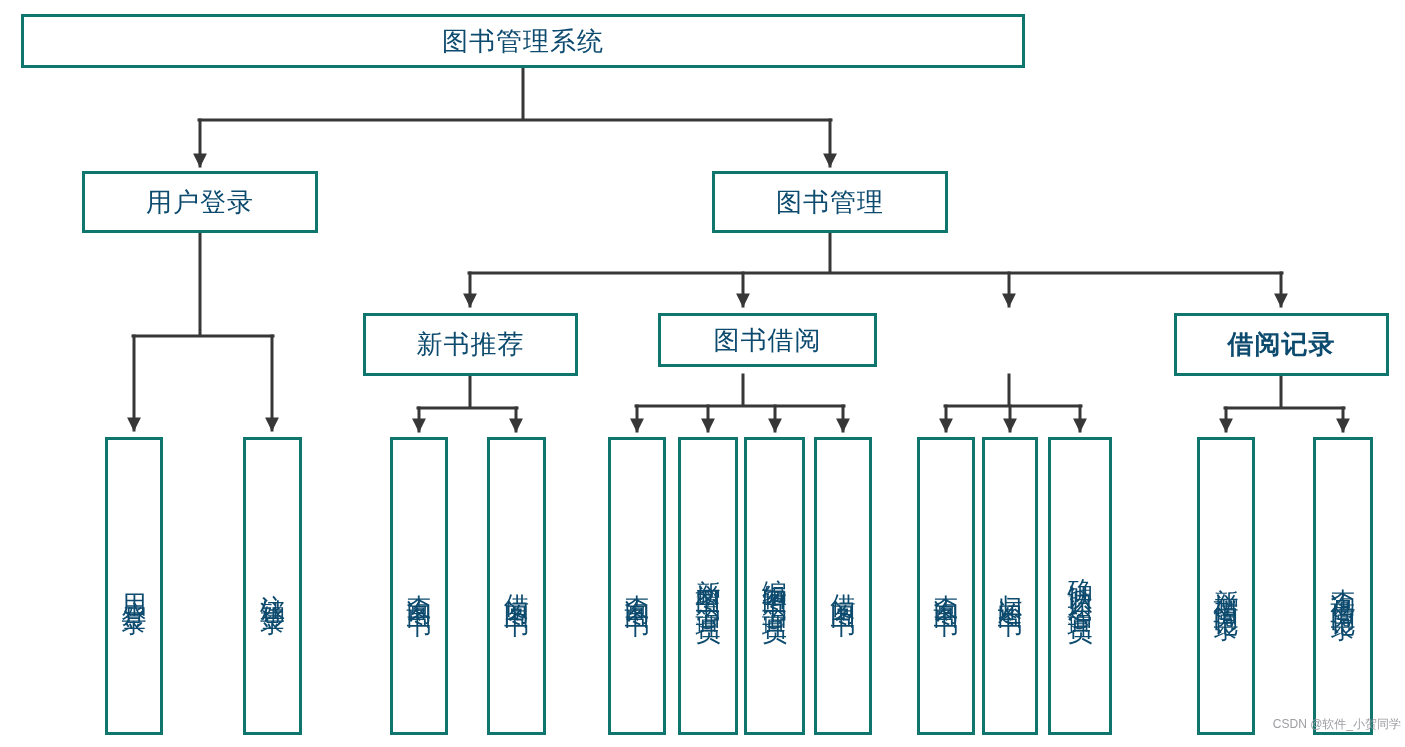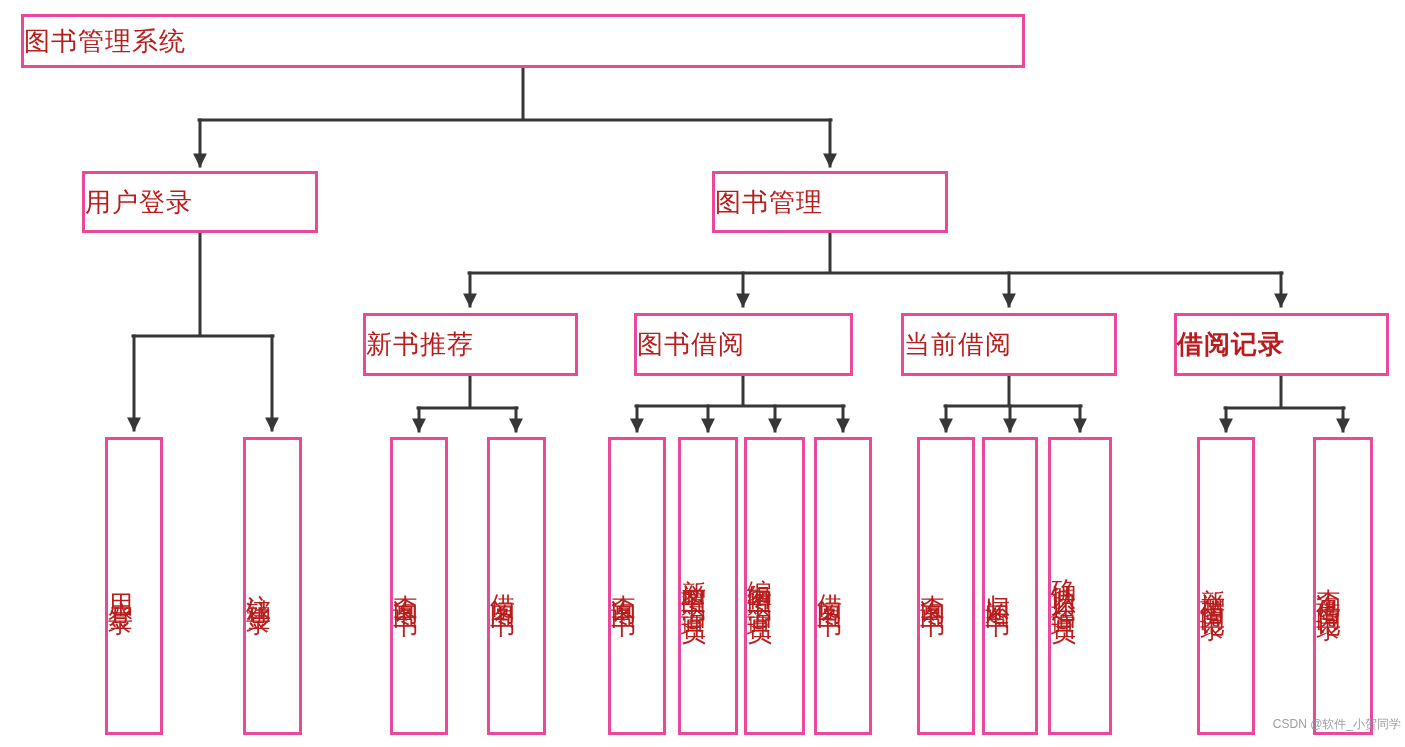--- a/index.html
+++ b/index.html
@@ -1,31 +1,31 @@
 <!DOCTYPE html>
 <html><head>
 <meta charset="utf-8">
 <style>
   html,body{margin:0;padding:0;background:#ffffff;}
   body{font-family:"Liberation Sans","DejaVu Sans",sans-serif;}
   #stage{position:relative;width:1405px;height:747px;background:#ffffff;overflow:hidden;}
   #wires{position:absolute;left:0;top:0;width:1405px;height:747px;pointer-events:none;}
   .ln{stroke:#373737;stroke-width:3;fill:none;stroke-linecap:square;}
-  .node{position:absolute;box-sizing:border-box;border:3px solid #ec4899;background:#ffffff;
-        display:flex;align-items:center;justify-content:flex-start;color:#b91c1c;z-index:2;}
+  .node{position:absolute;box-sizing:border-box;border:3px solid #0f766e;background:#ffffff;
+        display:flex;align-items:center;justify-content:center;color:#0c4a6e;z-index:2;}
   .h{font-size:26px;letter-spacing:1px;white-space:nowrap;}
   .v span{writing-mode:vertical-rl;text-orientation:mixed;font-size:25px;letter-spacing:6px;line-height:1;}
   
   .n-root{left:21px;top:14px;width:1004px;height:54px;}
   
   .n-l2a{left:82px;top:171px;width:236px;height:62px;}
   .n-l2b{left:712px;top:171px;width:236px;height:62px;}
   
   .n-l3a{left:363px;top:313px;width:215px;height:63px;}
-  .n-l3b{left:634px;top:313px;width:219px;height:63px;}
+  .n-l3b{left:658px;top:313px;width:219px;height:54px;}
   .n-l3c{left:901px;top:313px;width:216px;height:63px;}
   .n-l3d{left:1174px;top:313px;width:215px;height:63px;font-weight:bold;}
   
   .leaf{top:437px;height:298px;}
   .lf1{left:105px;width:58px;}
   .lf2{left:243px;width:59px;}
   .lf3{left:390px;width:58px;}
   .lf4{left:487px;width:59px;}
   .lf5{left:608px;width:58px;}
   .lf6{left:678px;width:60px;}
@@ -95,23 +95,20 @@
   <div class="node h n-l3a">
     <span>新书推荐</span>
   </div>
 
   <div class="node h n-l2b">
     <span>图书管理</span>
   </div>
   <div class="node h n-l3b">
     <span>图书借阅</span>
   </div>
-  <div class="node h n-l3c">
-    <span>当前借阅</span>
-  </div>
   <div class="node h n-l3d">
     <span>借阅记录</span>
   </div>
 
   <div class="node v leaf lf1">
     <span>用户登录</span>
   </div>
   <div class="node v leaf lf2">
     <span>注销登录</span>
   </div>

